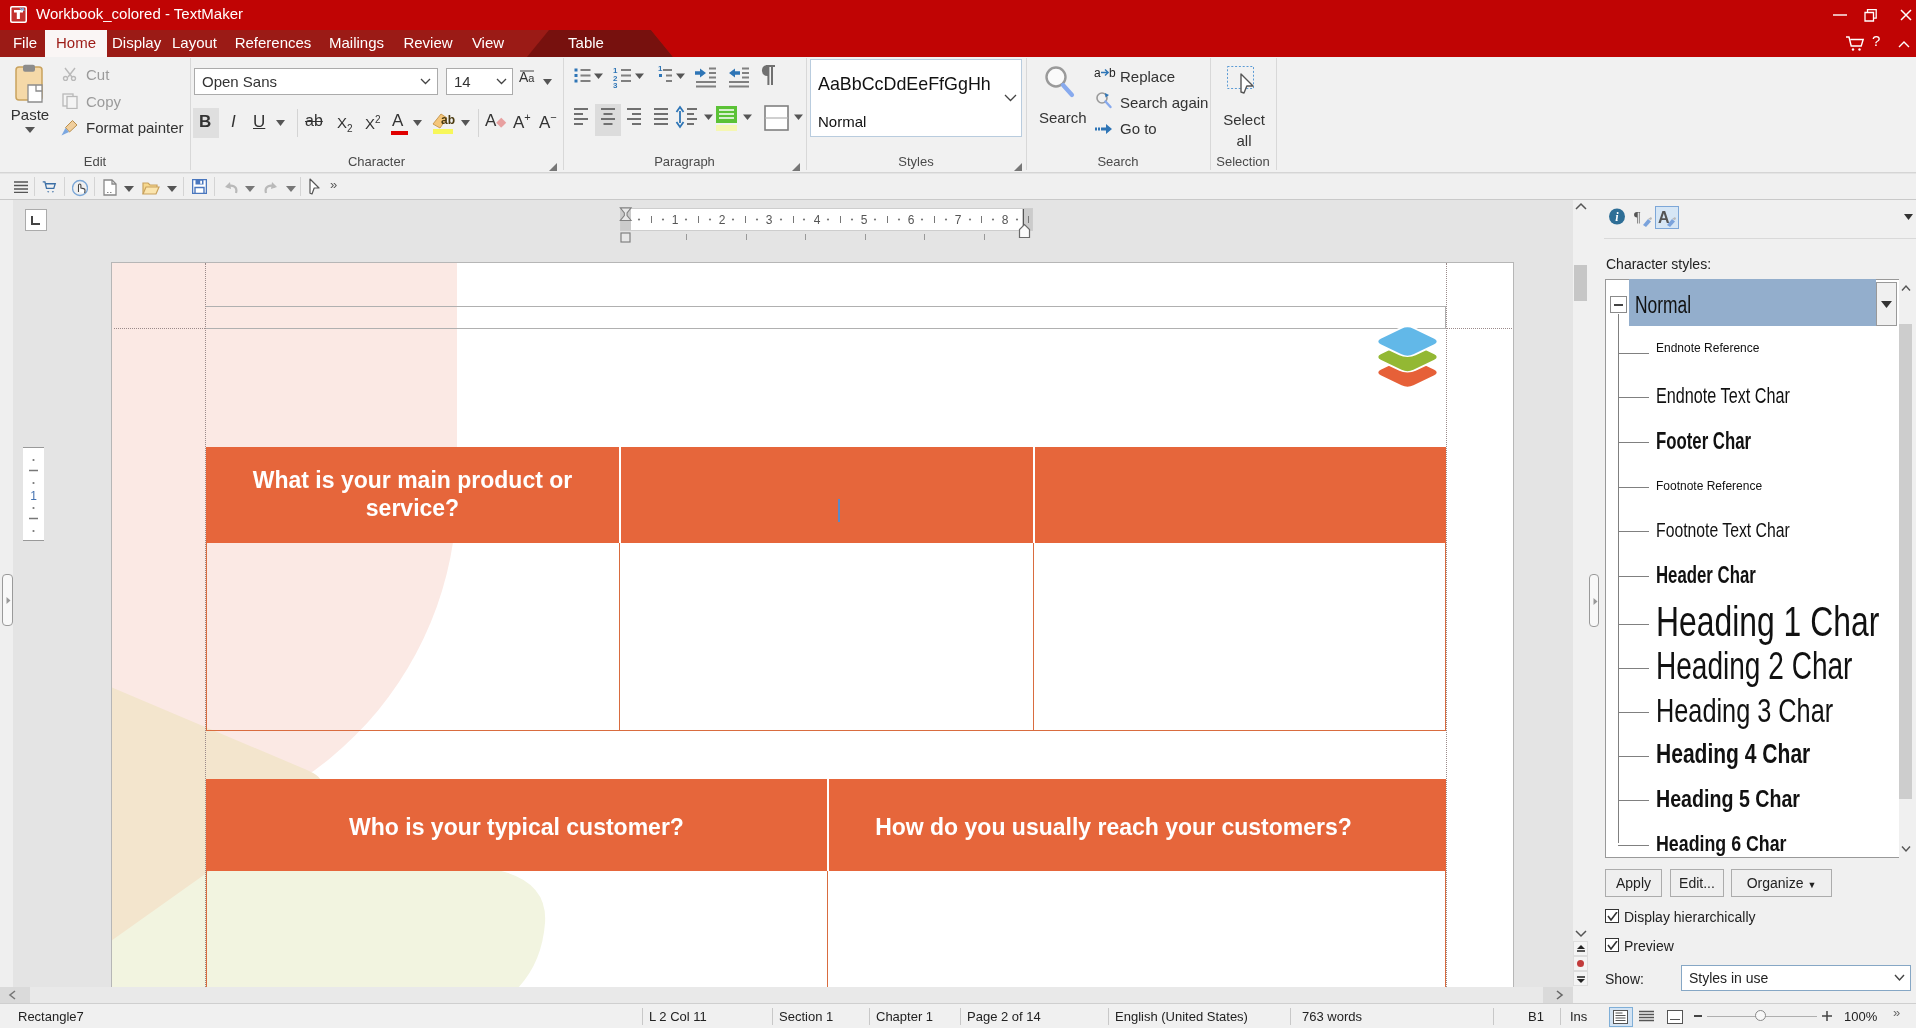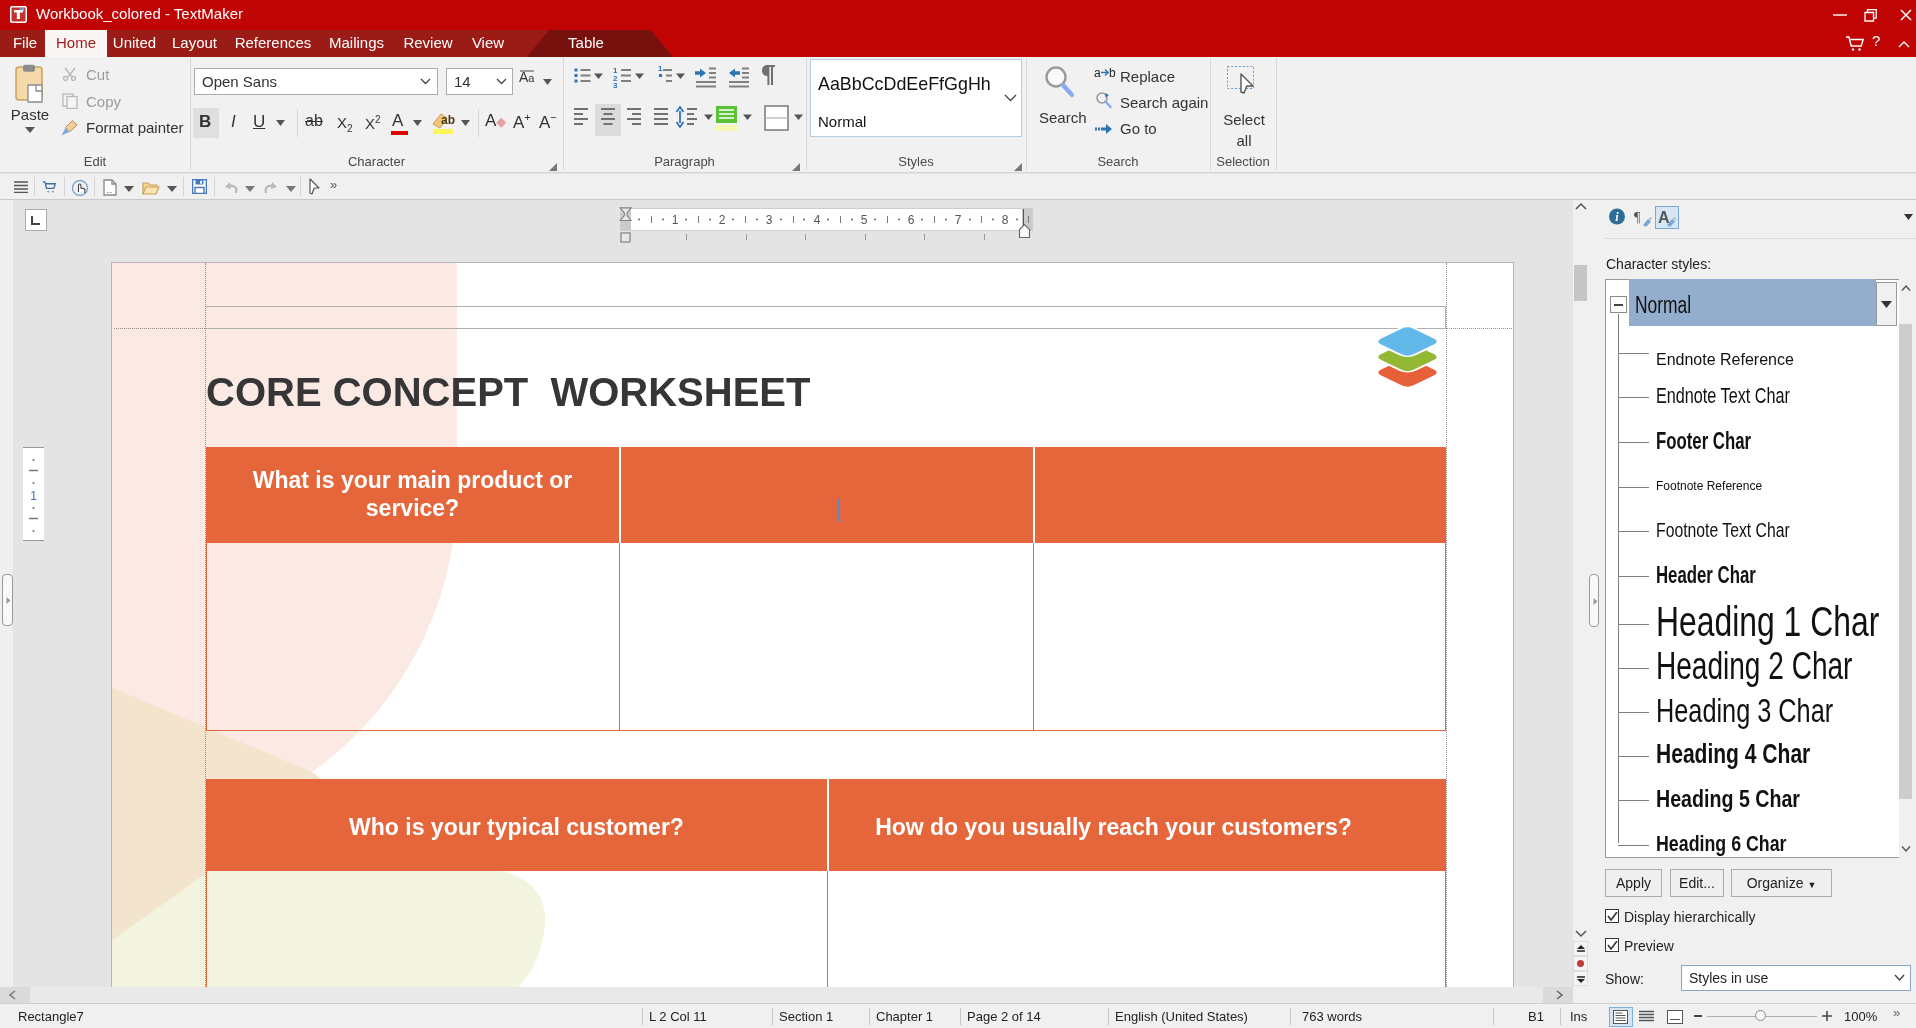--- a/index.html
+++ b/index.html
@@ -63,21 +63,21 @@
     </svg>
 </div>
 <div id="menubar">
   <svg id="menupoly" width="1916" height="27">
     <rect x="0" y="0" width="700" height="27" fill="#9B1B16"></rect>
     <polygon points="527,27 549,0 651,0 673,27" fill="#77110E"></polygon>
     <polygon points="651,0 673,27 1916,27 1916,0" fill="#C00404"></polygon>
   </svg>
   <div class="mtab" style="left:8px;width:34px">File</div>
   <div id="hometab">Home</div>
-  <div class="mtab" style="left:112px;width:45px">United</div>
+  <div class="mtab" style="left:112px;width:45px">Display</div>
   <div class="mtab" style="left:167px;width:55px">Layout</div>
   <div class="mtab" style="left:232px;width:82px">References</div>
   <div class="mtab" style="left:324px;width:65px">Mailings</div>
   <div class="mtab" style="left:399px;width:58px">Review</div>
   <div class="mtab" style="left:467px;width:42px">View</div>
   <div class="mtab" style="left:560px;width:52px">Table</div>
   <svg class="abs" style="left:1845px;top:5px" width="22" height="18" viewBox="0 0 22 18">
     <path d="M1 2h3l2.2 9h10l2-6.5H5.5" stroke="#fff" stroke-width="1.4" fill="none"></path>
     <circle cx="8" cy="14.5" r="1.2" fill="#fff"></circle>
       <circle cx="14.5" cy="14.5" r="1.2" fill="#fff"></circle>
@@ -417,21 +417,20 @@
       <path d="M-1 677 Q20 612 120 606 L380 606 Q436 616 433 660 Q430 700 405 726 L-1 726 Z" fill="#F2F4E0"></path>
       <path d="M-1 424 L195 507 Q223 519 199 536 L-1 678 Z" fill="#F3E5CD"></path>
     </svg>
 
     <div class="abs" style="left:93px;top:43px;width:1241px;height:23px;border:1px solid #B0B0B0;border-left:none"></div>
     <div class="abs" style="left:93px;top:0px;width:1px;height:724px;border-left:1px dotted #9A8A8A"></div>
     <div class="abs" style="left:2px;top:65px;width:91px;height:1px;border-top:1px dotted #9A8A8A"></div>
     <div class="abs" style="left:1334px;top:0px;width:1px;height:724px;border-left:1px dotted #9A8A8A"></div>
     <div class="abs" style="left:1335px;top:65px;width:65px;height:1px;border-top:1px dotted #9A8A8A"></div>
 
-    <div class="abs" style="left:94px;top:109px;font-size:40px;line-height:40px;font-weight:bold;color:#363636">CORE CONCEPT&nbsp; WORKSHEET</div>
 
     <svg class="abs" style="left:1262px;top:63px" width="67" height="63" viewBox="0 0 67 63">
       <g>
         <rect x="-16.5" y="-16.5" width="33" height="33" rx="6" fill="#E66038" transform="translate(33.5,46.5) scale(1.40,0.67) rotate(45)"></rect>
         <rect x="-16.5" y="-16.5" width="33" height="33" rx="6" fill="#93B833" stroke="#fff" stroke-width="4.5" transform="translate(33.5,31) scale(1.40,0.67) rotate(45)" paint-order="stroke"></rect>
         <rect x="-16.5" y="-16.5" width="33" height="33" rx="6" fill="#62B8E8" stroke="#fff" stroke-width="4.5" transform="translate(33.5,15.5) scale(1.40,0.67) rotate(45)" paint-order="stroke"></rect>
       </g>
     </svg>
 
     <div class="abs" style="left:94px;top:184px;width:1240px;height:96px;background:#E6663B"></div>
@@ -501,21 +500,21 @@
     <div class="abs" style="left:24px;top:0px;width:247px;height:47px;background:#93AECC"></div>
     <div class="abs" style="left:30px;top:15px;font-size:23px;color:#111;line-height:23px;transform:scaleX(0.757);transform-origin:0 0">Normal</div>
     <div class="abs" style="left:5px;top:17px;width:17px;height:17px;background:#fff;border:1px solid #8A8A8A"></div>
     <div class="abs" style="left:9px;top:25px;width:9px;height:1.5px;background:#444"></div>
     <div class="abs" style="left:271px;top:3px;width:21px;height:44px;background:#F0F0F0;border:1px solid #999"></div>
     <svg class="abs" style="left:276px;top:22px" width="11" height="7">
         <path d="M0 0h11L5.5 7z" fill="#333"></path>
       </svg>
     <div class="abs" style="left:13px;top:35px;width:1px;height:529px;background:#808080"></div>
     <div class="conn" style="top:74px"></div>
-      <div class="styitem" style="left:51px;top:75px;font-size:16px;line-height:12px">Endnote Reference</div>
+      <div class="styitem" style="left:51px;top:63px;font-size:12px;line-height:12px">Endnote Reference</div>
     <div class="conn" style="top:118px"></div>
       <div class="styitem" style="left:51px;top:106px;font-size:22px;line-height:22px;transform:scaleX(0.736);transform-origin:0 0">Endnote Text Char</div>
     <div class="conn" style="top:163px"></div>
       <div class="styitem" style="left:51px;top:150px;font-size:24px;line-height:24px;font-weight:bold;transform:scaleX(0.699);transform-origin:0 0">Footer Char</div>
     <div class="conn" style="top:208px"></div>
       <div class="styitem" style="left:51px;top:201px;font-size:12px;line-height:12px">Footnote Reference</div>
     <div class="conn" style="top:252px"></div>
       <div class="styitem" style="left:51px;top:241px;font-size:20px;line-height:20px;transform:scaleX(0.788);transform-origin:0 0">Footnote Text Char</div>
     <div class="conn" style="top:297px"></div>
       <div class="styitem" style="left:51px;top:284px;font-size:24px;line-height:24px;font-weight:bold;transform:scaleX(0.699);transform-origin:0 0">Header Char</div>

